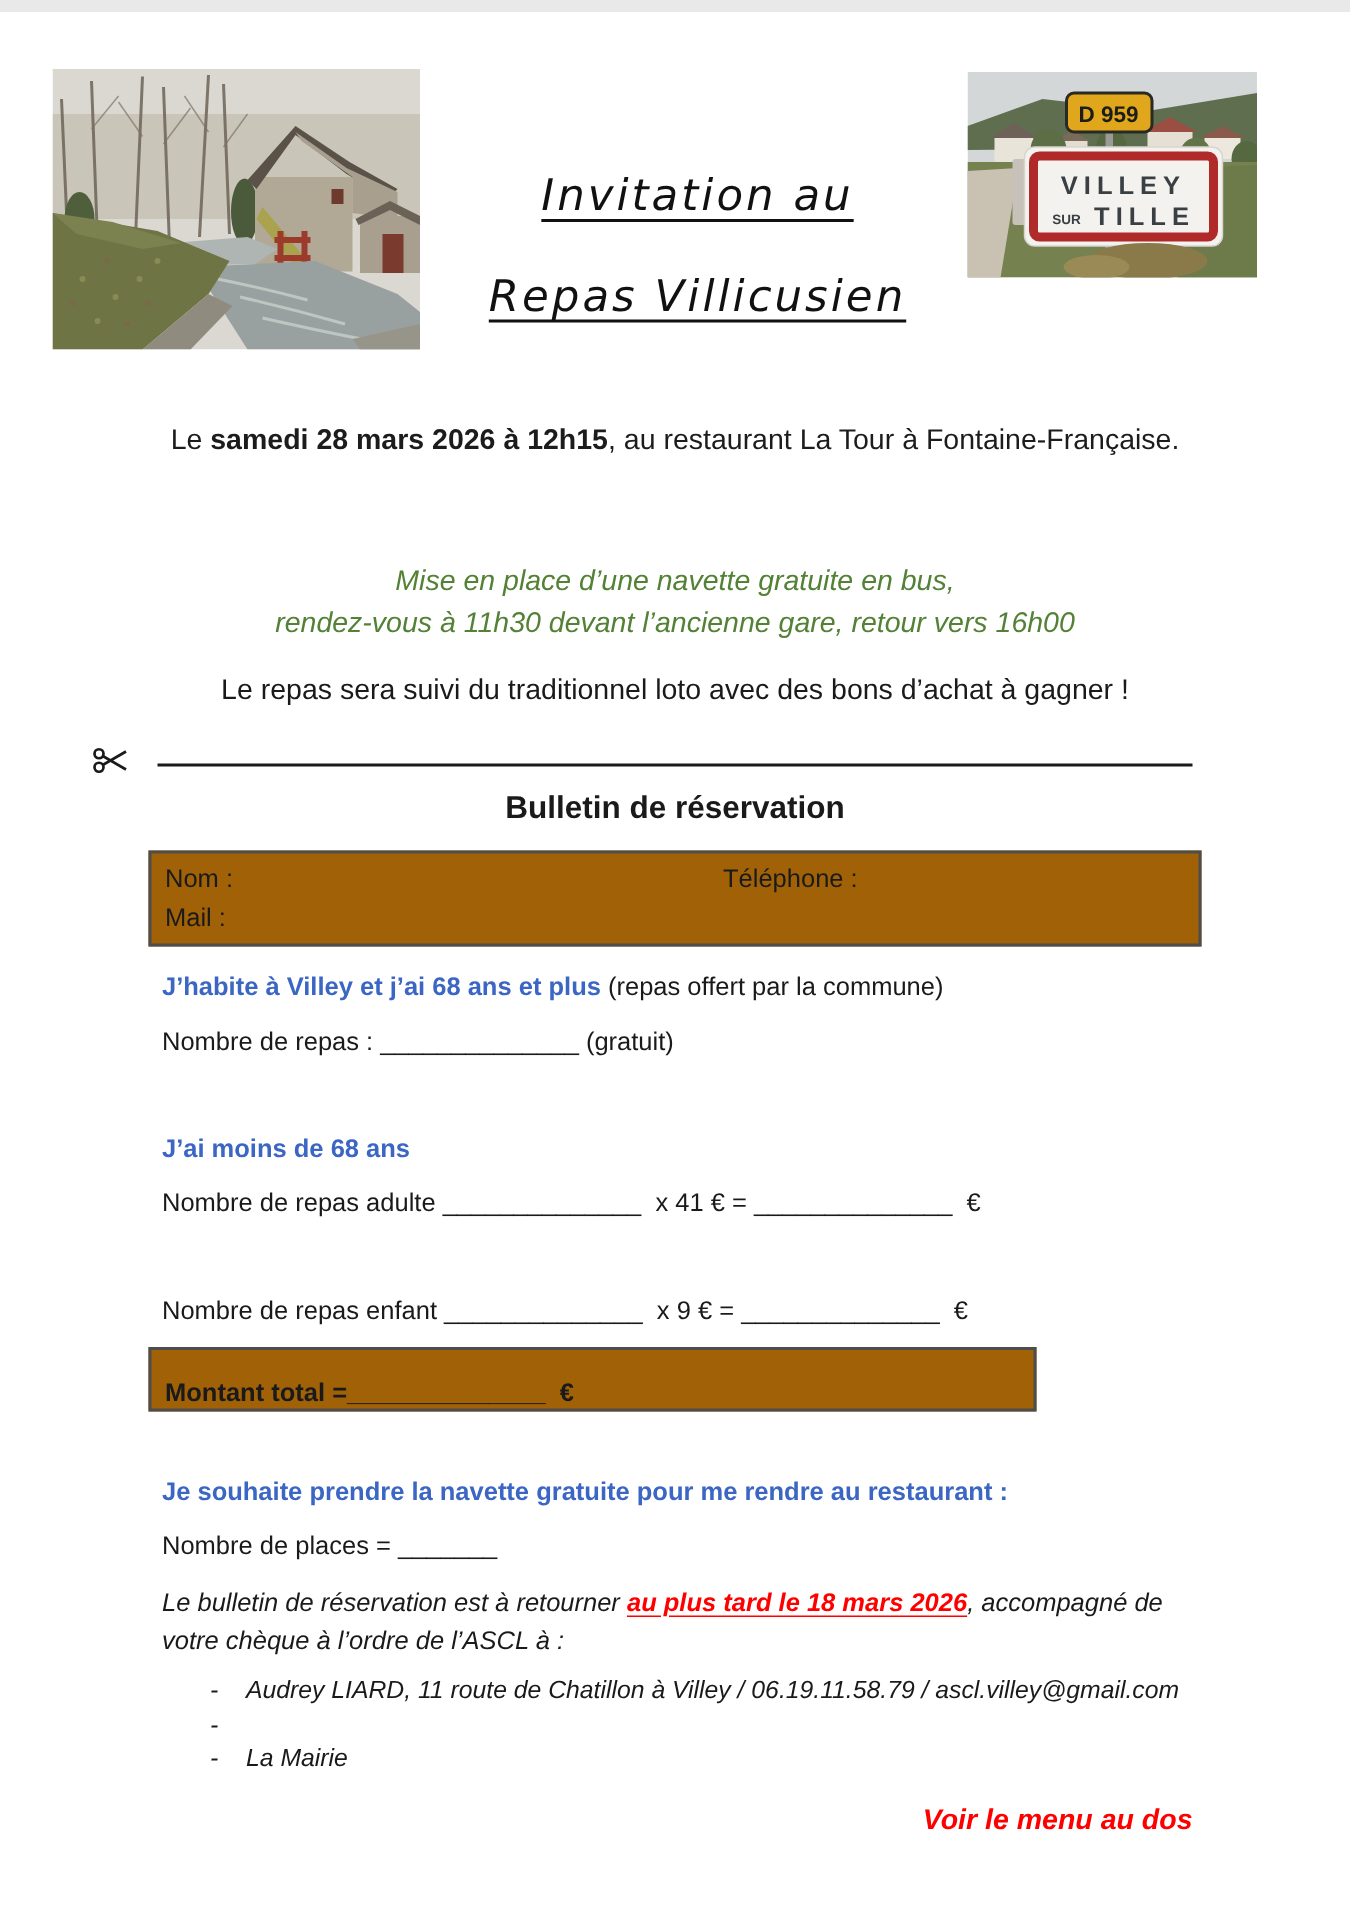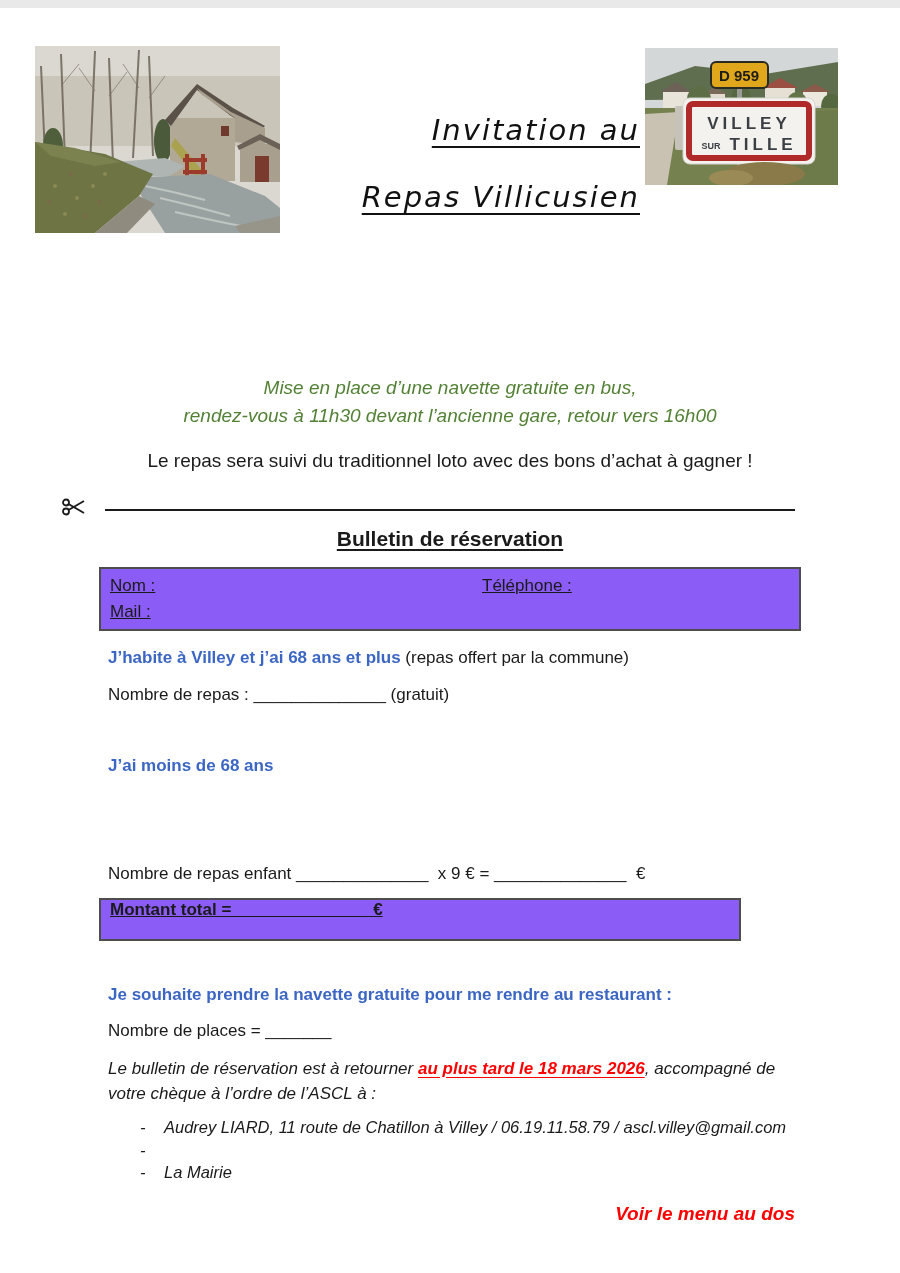--- a/index.html
+++ b/index.html
@@ -17,57 +17,56 @@
   .photo-left{left:35px;top:38px;width:245px;height:187px;}
   .photo-right{left:645px;top:40px;width:193px;height:137px;}
 
   
   .title-block{left:290px;top:104px;width:350px;text-align:center;}
   .title-line{
     font-family:"DejaVu Sans",sans-serif;font-style:italic;letter-spacing:2px;
     font-size:29px;color:#111;
     text-decoration:underline;text-decoration-thickness:2px;text-underline-offset:6px;
     line-height:36px;
-    text-align:right;
   }
   .title-line + .title-line{margin-top:31px;}
 
   
   .intro{top:273px;font-size:19px;line-height:26px;color:#1c1c1c;}
   .intro b{font-weight:bold;}
   .shuttle{top:366px;font-size:19px;line-height:28px;font-style:italic;font-weight:500;}
   .loto{top:442px;font-size:19px;}
 
   
   .scissors{left:61px;top:488px;width:26px;height:22px;}
   .cut-rule{left:105px;top:501px;width:690px;border-top:2px solid #1a1a1a;height:0;}
 
   
   .bulletin-heading{
     top:519px;font-size:21px;font-weight:bold;
   }
-  .bulletin-heading span{text-decoration:underline;text-decoration-thickness:2px;text-underline-offset:3px;}
-
-  .box{border:2px solid #4d4d4d;background:#8b5cf6;text-decoration:underline;}
+  .bulletin-heading span{text-decoration-thickness:2px;text-underline-offset:3px;}
+
+  .box{border:2px solid #4d4d4d;background:#a16207;}
   .contact-box{left:99px;top:559px;width:698px;height:60px;}
   .contact-grid{
     display:grid;grid-template-columns:372px 1fr;grid-template-rows:1fr 1fr;
     height:100%;padding:4px 0 4px 9px;box-sizing:border-box;align-items:center;
     font-size:17px;
   }
 
   .form-line{font-size:17px;color:#1a1a1a;}
   .blue-heading{font-size:17px;font-weight:bold;}
   .senior-title{left:108px;top:640px;}
   .senior-meals{left:108px;top:677px;}
   .junior-title{left:108px;top:748px;}
   .junior-adult{left:108px;top:784px;}
   .junior-child{left:108px;top:856px;}
 
-  .total-box{left:99px;top:890px;width:642px;height:43px;display:flex;align-items:flex-start;padding-left:9px;box-sizing:border-box;}
+  .total-box{left:99px;top:890px;width:592px;height:43px;display:flex;align-items:flex-end;padding-left:9px;box-sizing:border-box;}
   .total-line{font-size:17px;font-weight:bold;}
 
   .navette-title{left:108px;top:977px;}
   .places-line{left:108px;top:1013px;}
 
   .return-para{left:108px;top:1048px;width:705px;font-size:17px;font-style:italic;line-height:25px;}
   .deadline{font-weight:bold;text-decoration:underline;text-underline-offset:3px;}
 
   .address-list{left:140px;top:1108px;width:680px;}
   .address-item{display:flex;font-size:16.5px;font-style:italic;line-height:22.5px;}
@@ -191,20 +190,21 @@
     <ellipse cx="120" cy="126" rx="40" ry="12" fill="#8a7a4a"></ellipse>
     <ellipse cx="86" cy="130" rx="22" ry="8" fill="#9a8a55"></ellipse>
   </svg>
 
   <div class="abs title-block">
     <div class="title-line">Invitation au</div>
     <div class="title-line">Repas Villicusien</div>
   </div>
 
   <div class="abs center intro">
+    <div><span>Le </span><b>samedi 28 mars 2026 à 12h15</b><span>, au restaurant La Tour à Fontaine-Française.</span></div>
   </div>
 
   <div class="abs center shuttle" style="color:#538135;">
     <div>Mise en place d’une navette gratuite en bus,</div>
     <div>rendez-vous à 11h30 devant l’ancienne gare, retour vers 16h00</div>
   </div>
 
   <div class="abs center loto">Le repas sera suivi du traditionnel loto avec des bons d’achat à gagner !</div>
 
   <svg class="abs scissors" viewBox="0 0 26 22">
@@ -228,20 +228,21 @@
       <div>Mail :</div>
     </div>
   </div>
 
   <div class="abs form-line senior-title">
     <span class="blue-heading" style="color:#3B66C4;">J’habite à Villey et j’ai 68 ans et plus</span><span> (repas offert par la commune)</span>
   </div>
   <div class="abs form-line prewrap senior-meals">Nombre de repas : ______________ (gratuit)</div>
 
   <div class="abs blue-heading junior-title" style="color:#3B66C4;">J’ai moins de 68 ans</div>
+  <div class="abs form-line prewrap junior-adult">Nombre de repas adulte ______________  x 41 € = ______________  €</div>
   <div class="abs form-line prewrap junior-child">Nombre de repas enfant ______________  x 9 € = ______________  €</div>
 
   <div class="abs box total-box">
     <span class="total-line prewrap">Montant total =______________  €</span>
   </div>
 
   <div class="abs blue-heading navette-title" style="color:#3B66C4;">Je souhaite prendre la navette gratuite pour me rendre au restaurant :</div>
   <div class="abs form-line prewrap places-line">Nombre de places = _______</div>
 
   <div class="abs return-para">

